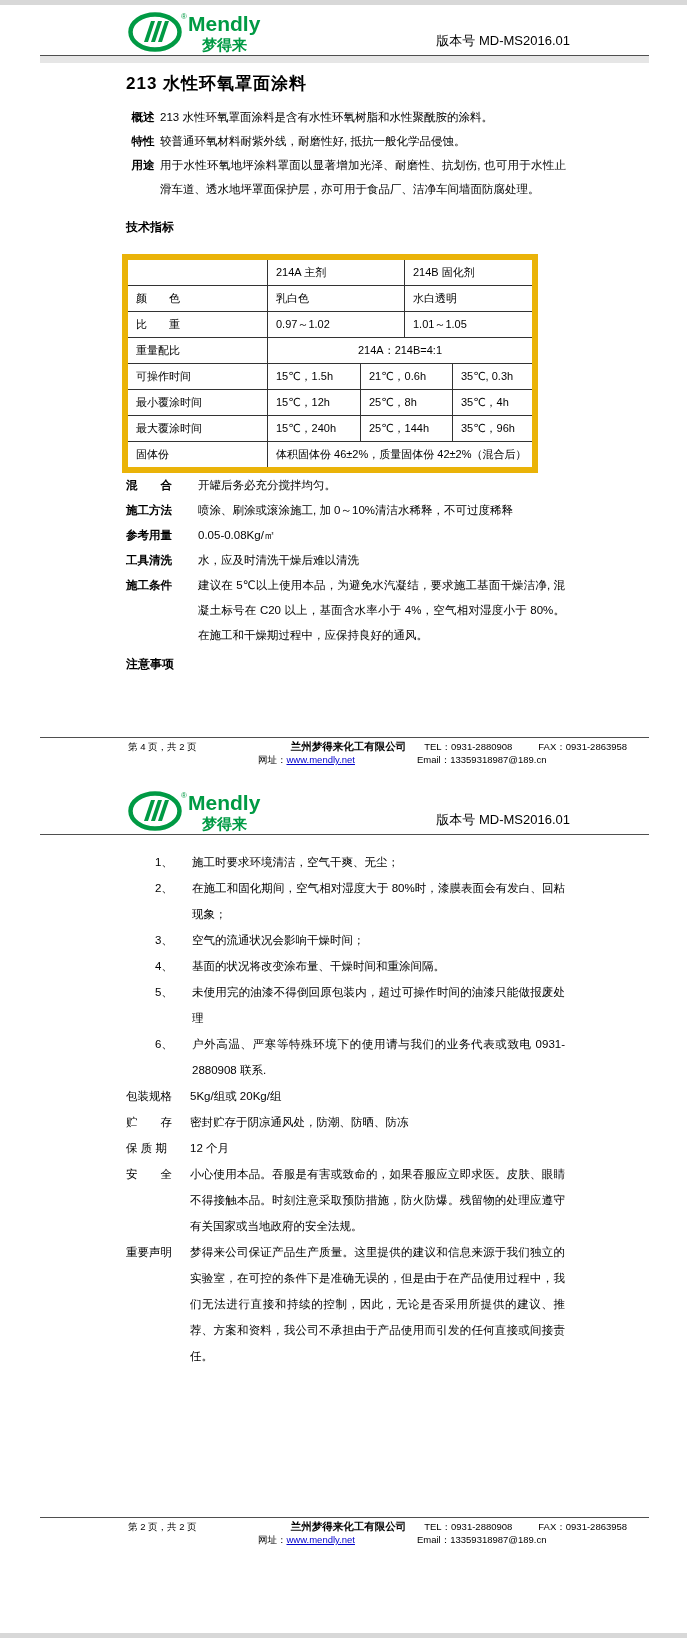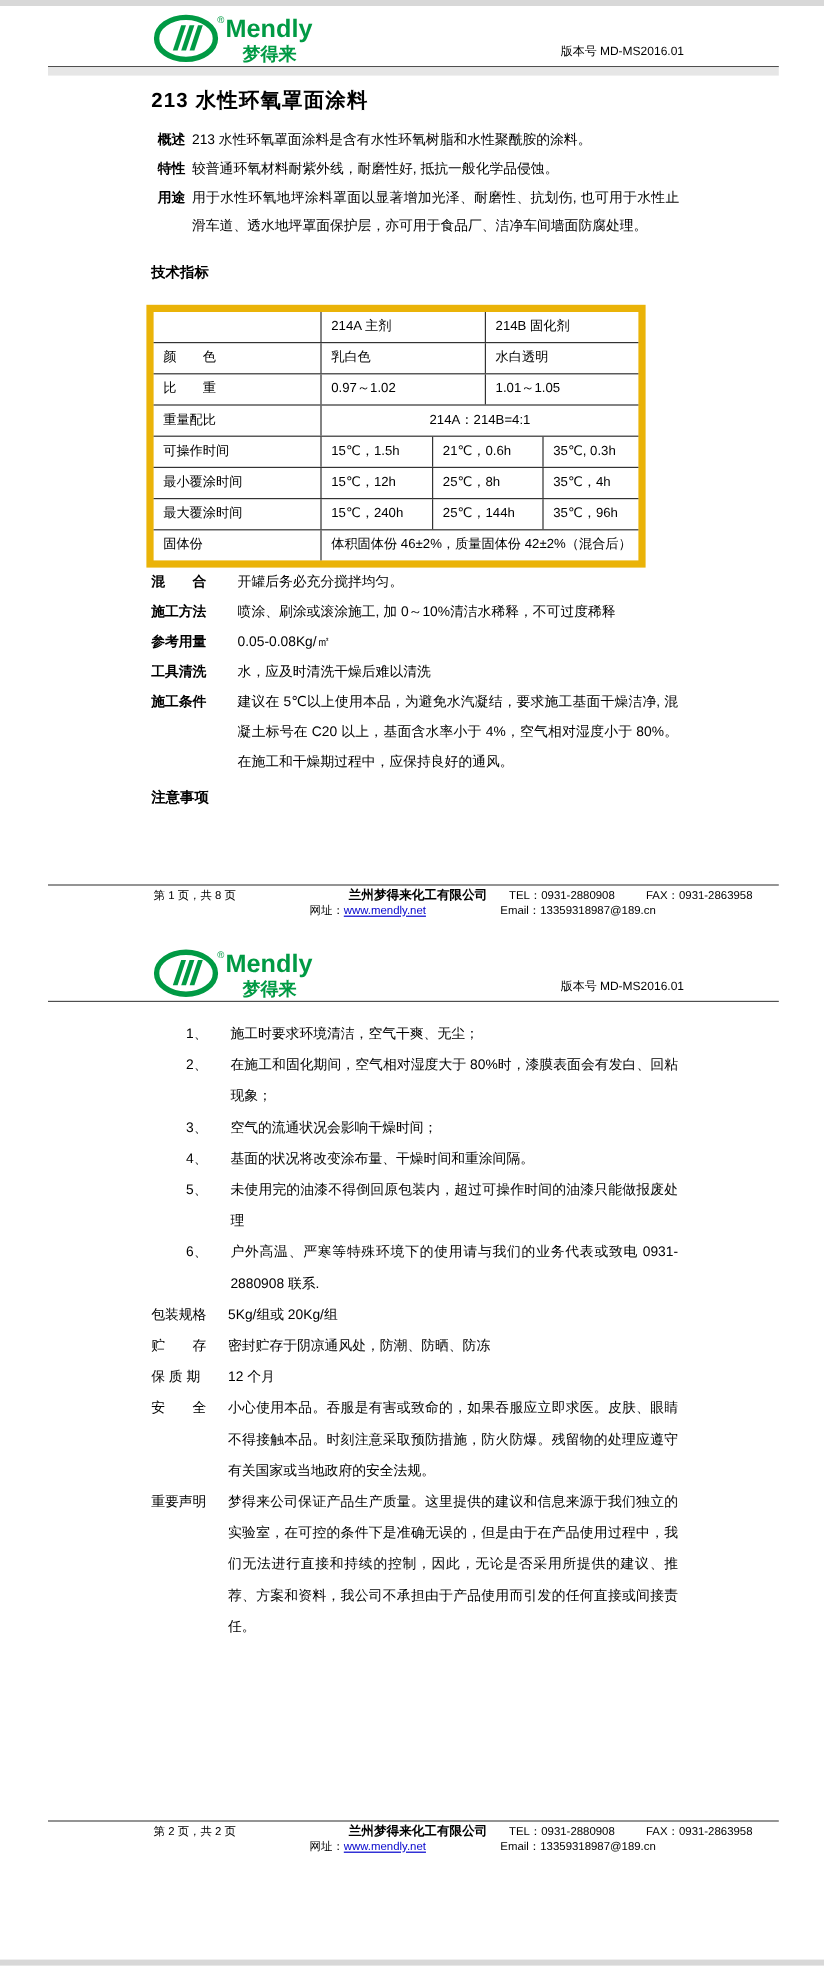--- a/index.html
+++ b/index.html
@@ -11,21 +11,21 @@
   .edge-strip{position:absolute;left:0;right:0;height:5px;background:#d8d8d8;}
   .edge-top{top:0;}
   .edge-bottom{bottom:0;}
   .page{position:absolute;left:0;width:687px;background:#fff;}
   #page1{top:5px;height:763px;}
   #page2{top:768px;height:865px;}
   
   .page-header{display:flex;align-items:flex-end;justify-content:space-between;
     padding:4px 117px 2px 128px;}
   #page2 .page-header{padding-top:20px;}
-  .version{font-size:10px;white-space:nowrap;margin-bottom:3px;}
+  .version{font-size:13px;white-space:nowrap;margin-bottom:3px;}
   .rule{margin:0 38px 0 40px;border-top:1.5px solid #4f4f4f;}
   .band{margin:0 38px 0 40px;height:7px;background:#e6e6e6;}
   
   .doc-title{margin:9px 0 10px 126px;font-size:17px;font-weight:bold;letter-spacing:1px;}
   .sec{display:flex;margin-left:126px;width:440px;line-height:24px;font-size:11.5px;}
   .sec-label{width:34px;font-weight:bold;flex:none;text-align:center;}
   .sec-text{flex:1;text-align:justify;}
   .h2{margin:14px 0 0 126px;font-size:12px;font-weight:bold;line-height:24px;}
   
   .table{margin:15px 0 0 122px;width:416px;border:6px solid #eab308;font-size:11px;
@@ -171,21 +171,21 @@
   </div>
   <div class="kv">
     <div class="kv-label">施工条件</div>
     <div class="kv-text">建议在 5℃以上使用本品，为避免水汽凝结，要求施工基面干燥洁净, 混凝土标号在 C20 以上，基面含水率小于 4%，空气相对湿度小于 80%。在施工和干燥期过程中，应保持良好的通风。</div>
   </div>
 
   <div class="h2" style="margin-top:4px;">注意事项</div>
 
   <div class="footer">
     <div class="f-row">
-      <span class="f-page">第 1 页，共 8 页</span>
+      <span class="f-page">第 4 页，共 2 页</span>
       <span class="f-company">兰州梦得来化工有限公司</span>
       <span class="f-tel">TEL：0931-2880908</span>
       <span class="f-fax">FAX：0931-2863958</span>
     </div>
     <div class="f-row">
       <span class="f-web">网址：</span>
       <span class="link">www.mendly.net</span>
       <span class="f-email">Email：13359318987@189.cn</span>
     </div>
   </div>

